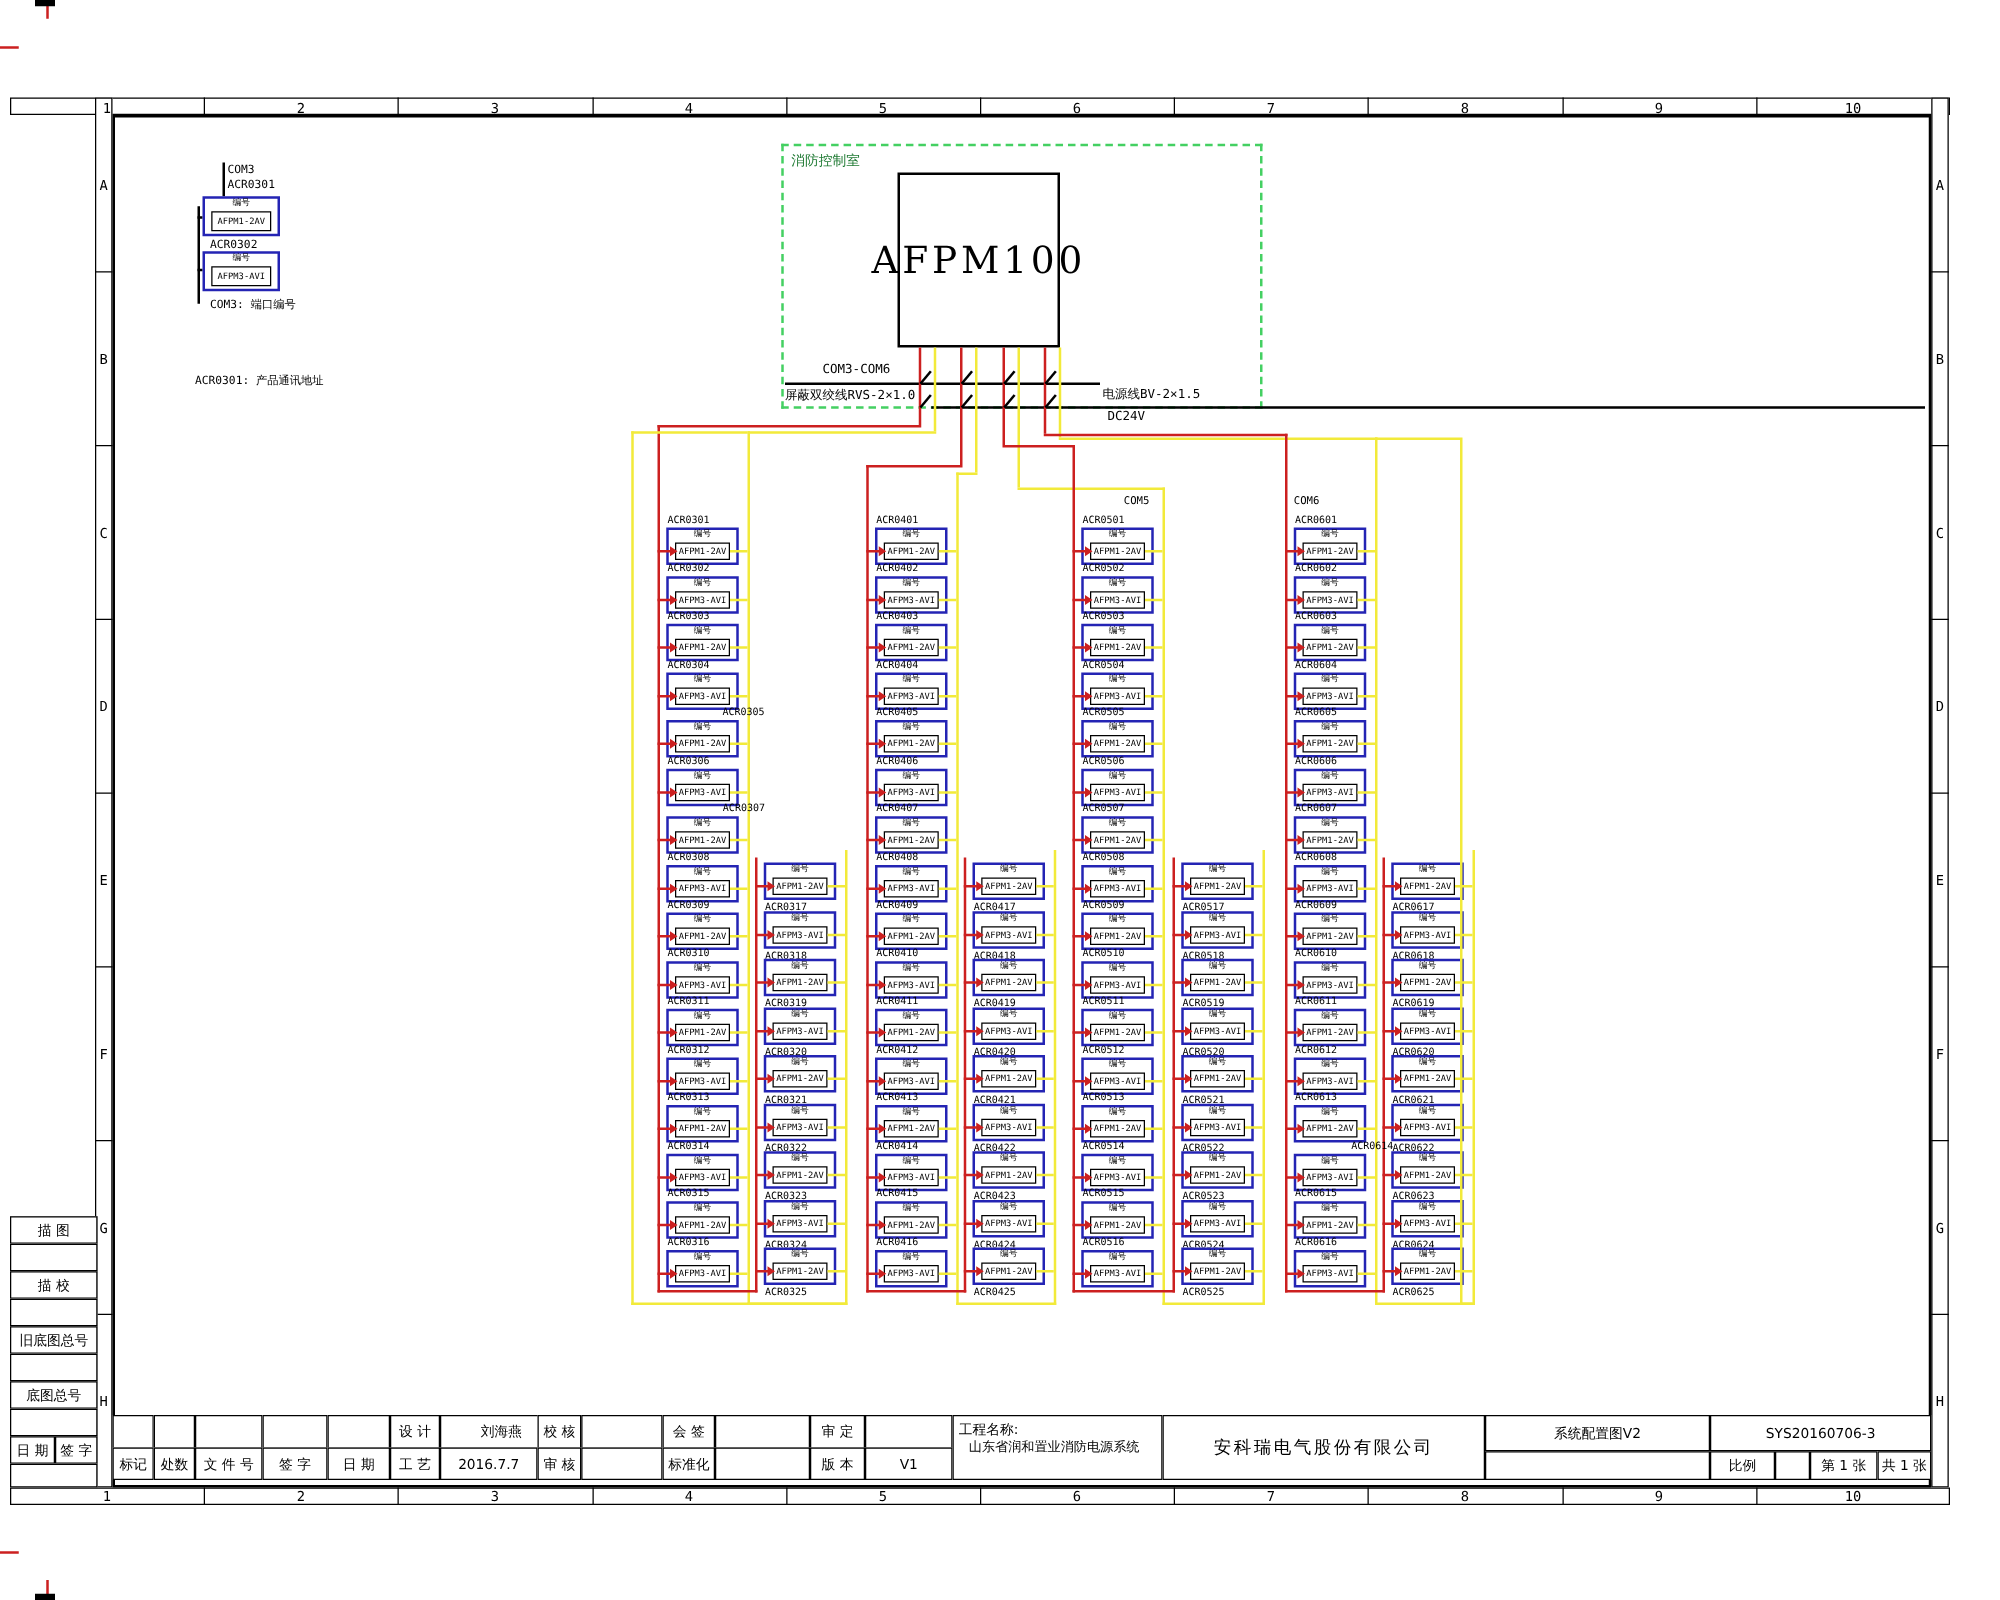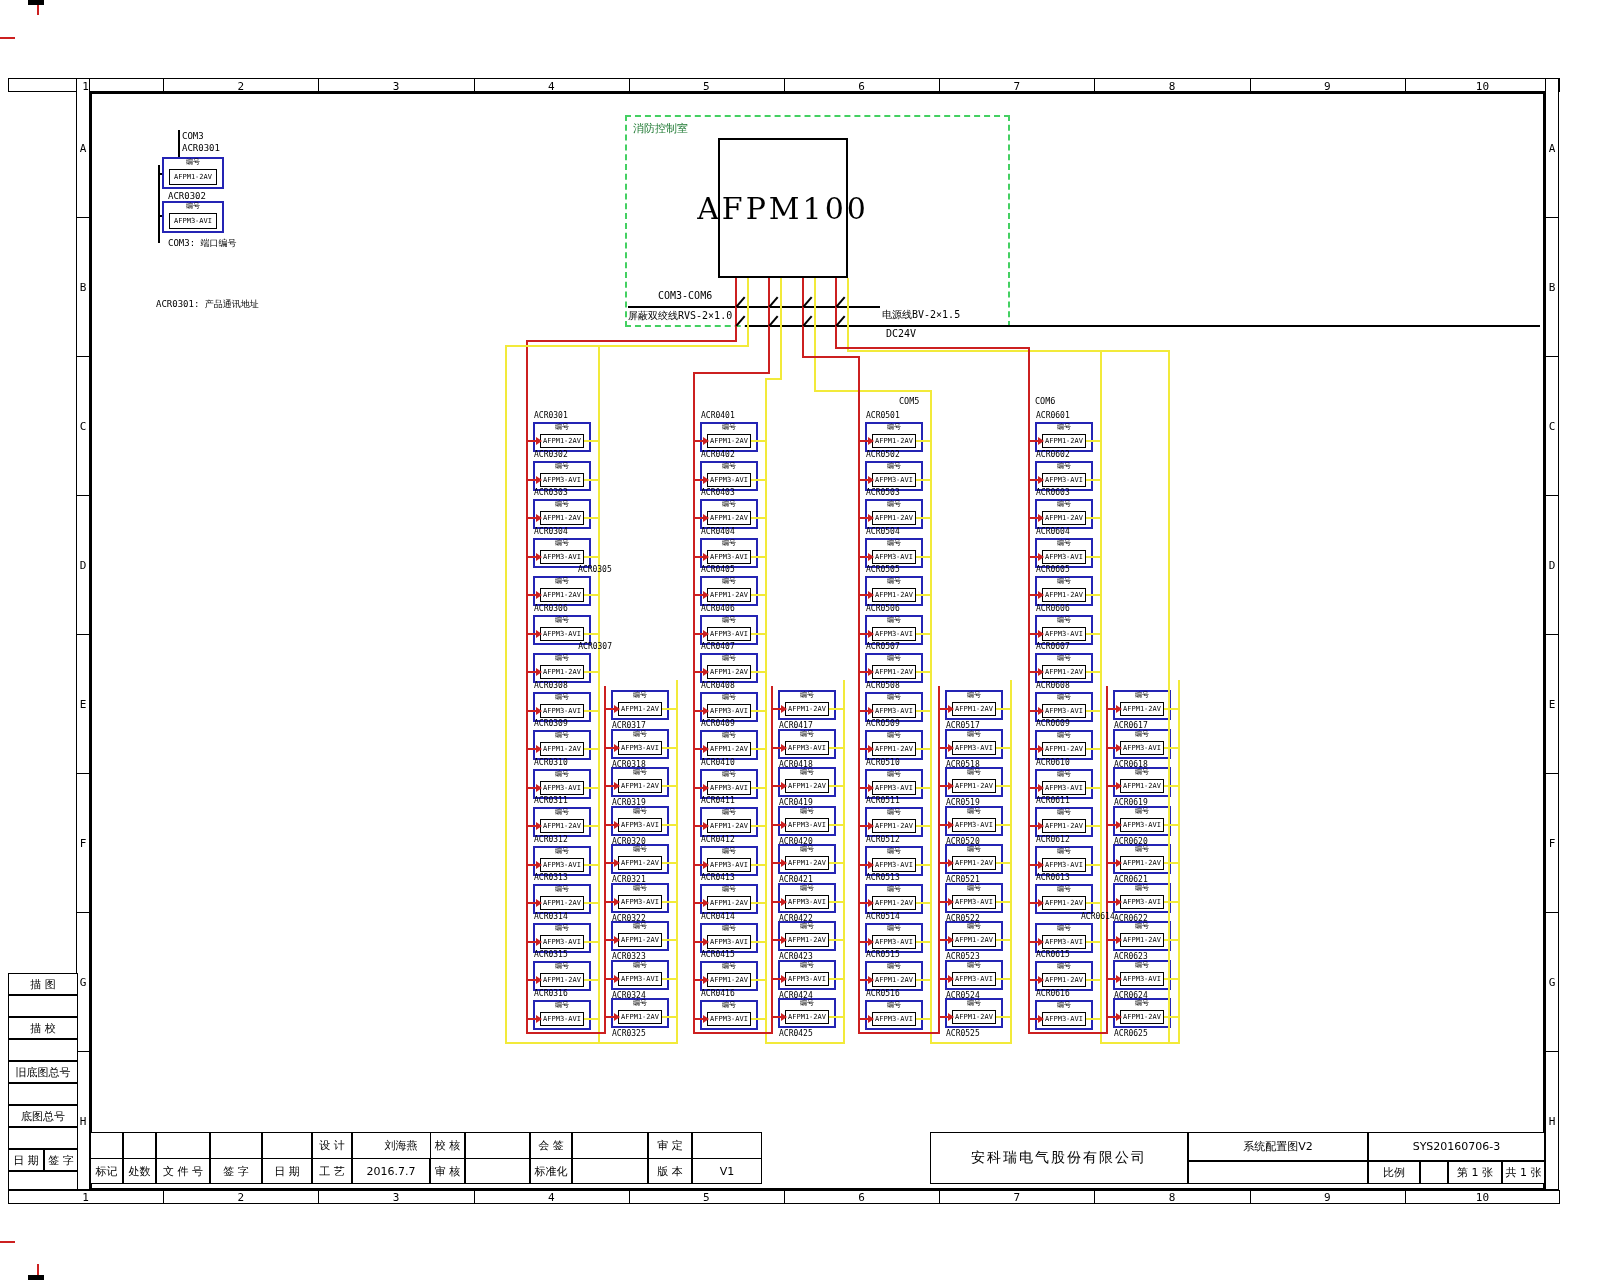--- a/index.html
+++ b/index.html
@@ -84,20 +84,24 @@
   <div class="roomlabel" style="left:633px;top:121px;">消防控制室</div>
   <div class="afpm" style="left:718px;top:138px;width:130px;height:140px;">AFPM100</div>
 
   <div class="hw blk" style="left:628px;top:306px;width:252px;"></div>
   <div class="hw blk" style="left:745px;top:325px;width:795px;"></div>
   <div class="buslabel" style="left:658px;top:290px;">COM3-COM6</div>
   <div class="buslabel" style="left:628px;top:309px;">屏蔽双绞线RVS-2×1.0</div>
   <div class="buslabel" style="left:882px;top:308px;">电源线BV-2×1.5</div>
   <div class="buslabel" style="left:886px;top:328px;">DC24V</div>
 
+  <div class="tcproj" style="left:762px;top:1132px;width:168px;height:52px;">
+    <div>工程名称:</div>
+    <div style="padding-left:8px;font-size:10.5px;">山东省润和置业消防电源系统</div>
+  </div>
 
 <div class="gl" style="left: 8px; top: 80px; width: 155.2px; height: 12px;">1</div>
     <div class="gl" style="left: 8px; top: 1191px; width: 155.2px; height: 12px;">1</div>
     <div class="gl" style="left: 163.2px; top: 80px; width: 155.2px; height: 12px;">2</div>
     <div class="gl" style="left: 163.2px; top: 1191px; width: 155.2px; height: 12px;">2</div>
     <div class="btick" style="left: 163.2px; top: 78px; width: 1px; height: 14px;"></div>
     <div class="btick" style="left: 163.2px; top: 1190px; width: 1px; height: 14px;"></div>
     <div class="gl" style="left: 318.4px; top: 80px; width: 155.2px; height: 12px;">3</div>
     <div class="gl" style="left: 318.4px; top: 1191px; width: 155.2px; height: 12px;">3</div>
     <div class="btick" style="left: 318.4px; top: 78px; width: 1px; height: 14px;"></div>

